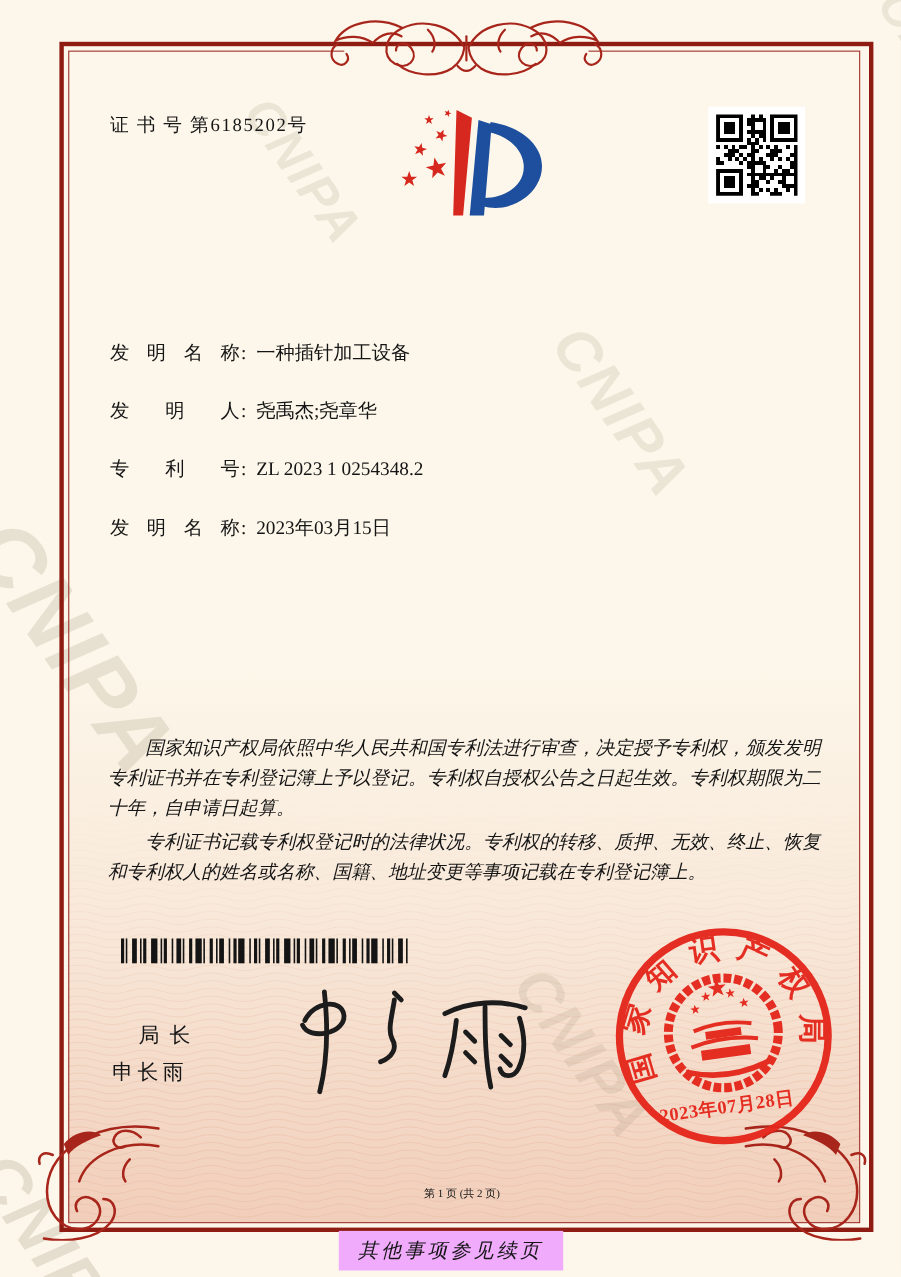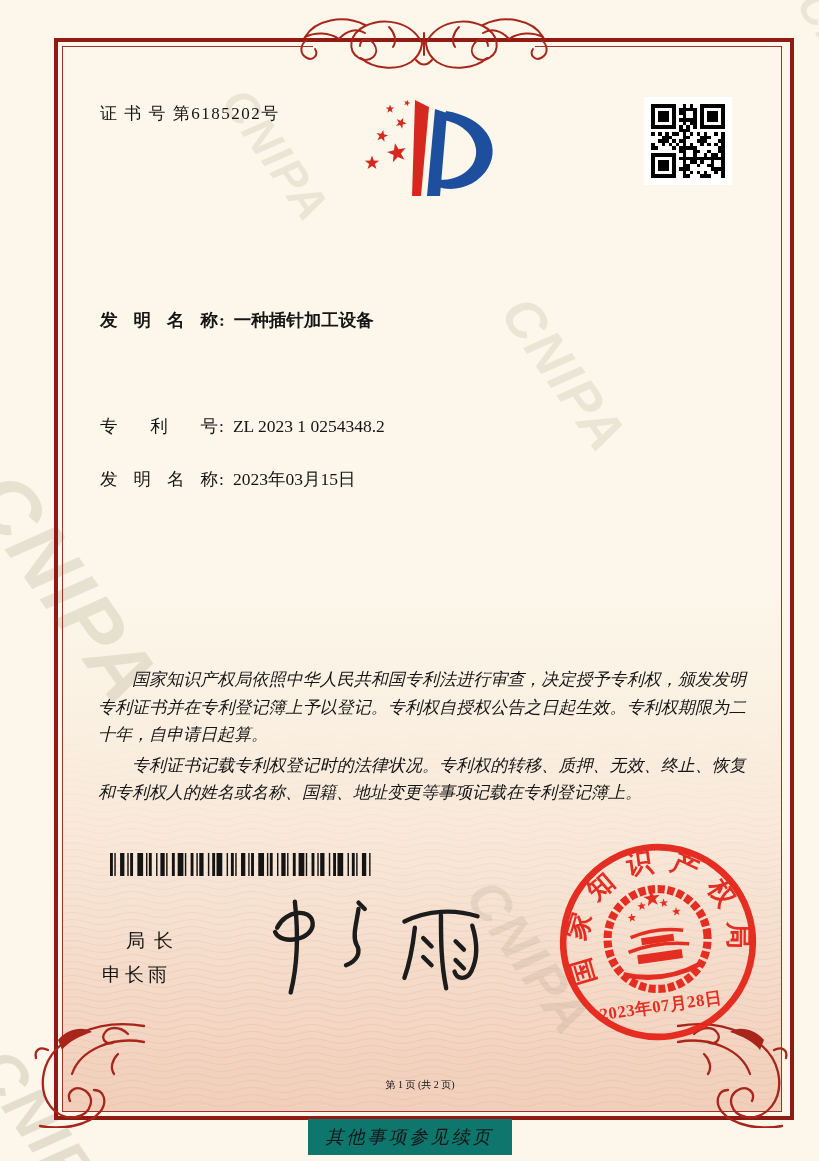--- a/index.html
+++ b/index.html
@@ -27,21 +27,21 @@
   #logo{left:345px;top:96px;z-index:4;}
   .qr-bg{left:644px;top:97px;width:88px;height:88px;background:#fff;z-index:4;}
   #qr{left:651px;top:104px;z-index:5;}
   .doc-title{left:54px;top:200px;width:732px;text-align:center;font-size:44px;font-weight:900;
              letter-spacing:16px;z-index:4;}
   
   .row{left:100px;font-size:17.5px;z-index:4;white-space:nowrap;}
   .flabel{display:inline-block;width:118px;text-align:justify;text-align-last:justify;}
   .colon{display:inline-block;margin-left:1px;}
   .fvalue{margin-left:9px;}
-  .row1{top:308px;font-weight:bold;} .row2{top:361px;} .row3{top:414px;} .row4{top:467px;}
+  .row1{top:308px;} .row2{top:361px;} .row3{top:414px;} .row4{top:467px;}
   .row5{top:520px;} .row6{top:573px;} .row7{top:626px;}
   .field2{position:absolute;left:325px;top:0;}
   
   .paras{left:98px;top:666px;width:648px;z-index:4;font-size:17px;line-height:27.5px;
          font-style:italic;text-align:justify;}
   .paras p{margin:0 0 3px 0;text-indent:2em;}
   
   #barcode{left:110px;top:853px;z-index:4;}
   
   .signer-title{left:102px;top:928px;font-size:19px;letter-spacing:9px;z-index:4;margin-left:24px;}
@@ -49,21 +49,21 @@
   #signature{left:250px;top:896px;z-index:4;}
   
   #seal{left:556px;top:840px;z-index:6;transform:rotate(-8deg);opacity:0.96;}
   
   #ornament-top{left:299px;top:13px;z-index:4;}
   .flourish{z-index:4;}
   #flourish-left{left:28px;top:1020px;}
   #flourish-right{left:676px;top:1020px;transform:scaleX(-1);}
   
   .page-footer{left:54px;top:1078px;width:732px;text-align:center;font-size:10px;z-index:4;}
-  .cont-box{left:50%;top:1119px;transform:translateX(-50%);background:#0f766e;padding:6px 18px;
+  .cont-box{left:50%;top:1119px;transform:translateX(-50%);background:#f0abfc;padding:6px 18px;
             z-index:7;font-size:18px;font-style:italic;letter-spacing:3px;white-space:nowrap;}
   svg{display:block;}
 </style>
 </head>
 <body>
 
 <div class="page">
 
   <svg id="waves" class="abs" width="719" height="1065" viewBox="0 0 719 1065">
       <path d="M-5,645 q15,-5 30,0 t 30,0 t 30,0 t 30,0 t 30,0 t 30,0 t 30,0 t 30,0 t 30,0 t 30,0 t 30,0 t 30,0 t 30,0 t 30,0 t 30,0 t 30,0 t 30,0 t 30,0 t 30,0 t 30,0 t 30,0 t 30,0 t 30,0 t 30,0 t 30,0 " fill="none" stroke="#cd8663" stroke-width="0.9" opacity="0.000"></path>
@@ -343,20 +343,23 @@
       <rect x="14" y="20" width="1" height="1" fill="#000"></rect>
       <rect x="15" y="20" width="1" height="1" fill="#000"></rect>
       <rect x="16" y="20" width="1" height="1" fill="#000"></rect>
       <rect x="20" y="20" width="1" height="1" fill="#000"></rect>
     </svg>
 
 
   <div class="abs row row1">
     <span class="flabel">发明名称</span><span class="colon">:</span><span class="fvalue">一种插针加工设备</span>
   </div>
+  <div class="abs row row2">
+    <span class="flabel">发明人</span><span class="colon">:</span><span class="fvalue">尧禹杰;尧章华</span>
+  </div>
   <div class="abs row row3">
     <span class="flabel">专利号</span><span class="colon">:</span><span class="fvalue">ZL 2023 1 0254348.2</span>
   </div>
   <div class="abs row row4">
     <span class="flabel">发明名称</span><span class="colon">:</span><span class="fvalue">2023年03月15日</span>
   </div>
 
   <div class="abs paras">
     <p>国家知识产权局依照中华人民共和国专利法进行审查，决定授予专利权，颁发发明专利证书并在专利登记簿上予以登记。专利权自授权公告之日起生效。专利权期限为二十年，自申请日起算。</p>
     <p>专利证书记载专利权登记时的法律状况。专利权的转移、质押、无效、终止、恢复和专利权人的姓名或名称、国籍、地址变更等事项记载在专利登记簿上。</p>

